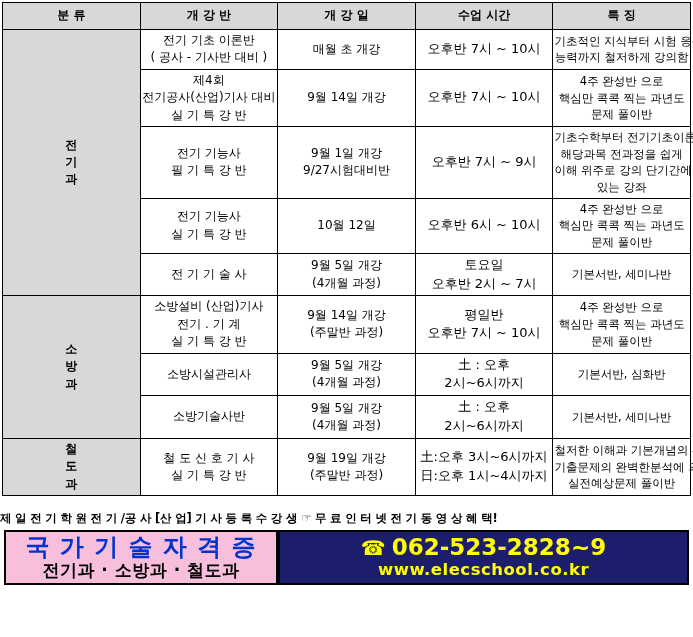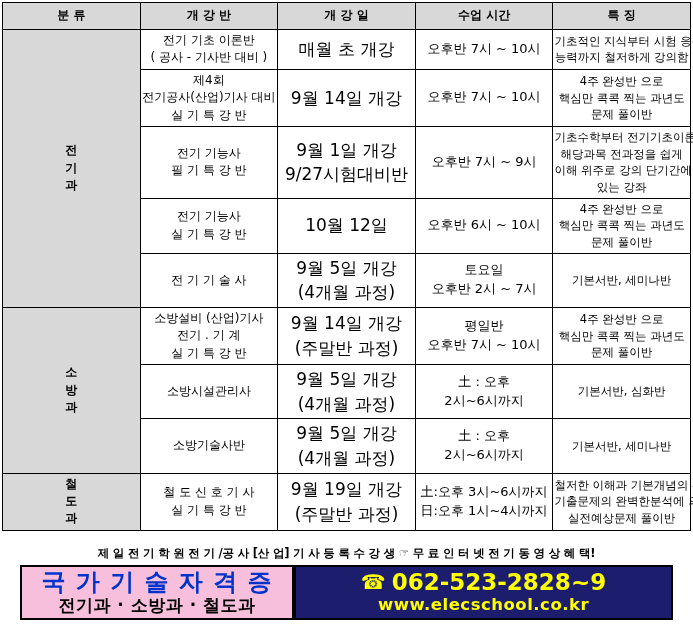--- a/index.html
+++ b/index.html
@@ -32,39 +32,39 @@
     font-size:12px;
     height:22px;
   }
   td.cat{
     background:#d8d8d8;
     font-weight:bold;
     font-size:12px;
     width:28px;
   }
   td.course{width:160px;font-size:12px;}
-  td.date{width:112px;font-size:17px;}
+  td.date{width:112px;font-size:12px;}
   td.time{width:130px;font-size:13px;}
   td.feature{font-size:11.5px;}
   .ln{display:block;white-space:nowrap;}
 
   .footnote{
-    text-align:center;
+    text-align:left;
     font-size:11.5px;
     font-weight:bold;
     margin-top:12px;
     letter-spacing:-0.2px;
   }
 
   .banner{
     margin-top:4px;
     display:flex;
     align-items:stretch;
     justify-content:center;
-    padding:0 20px;
+    padding:0 4px;
   }
   .banner-left{
     width:270px;
     border:2px solid #000000;
     background:#f7bfdc;
     display:flex;
     flex-direction:column;
     align-items:center;
     justify-content:center;
     padding:2px 0;

